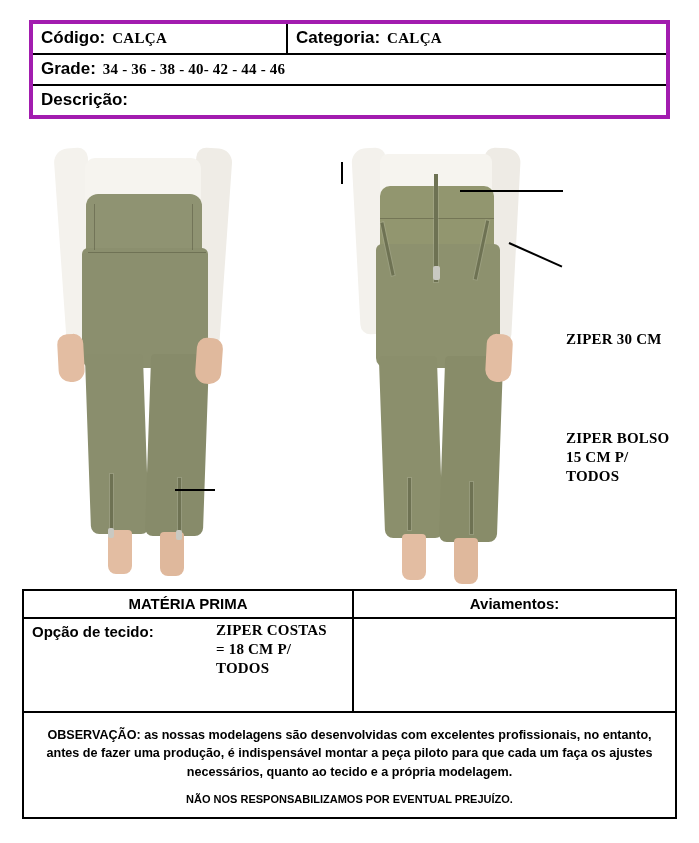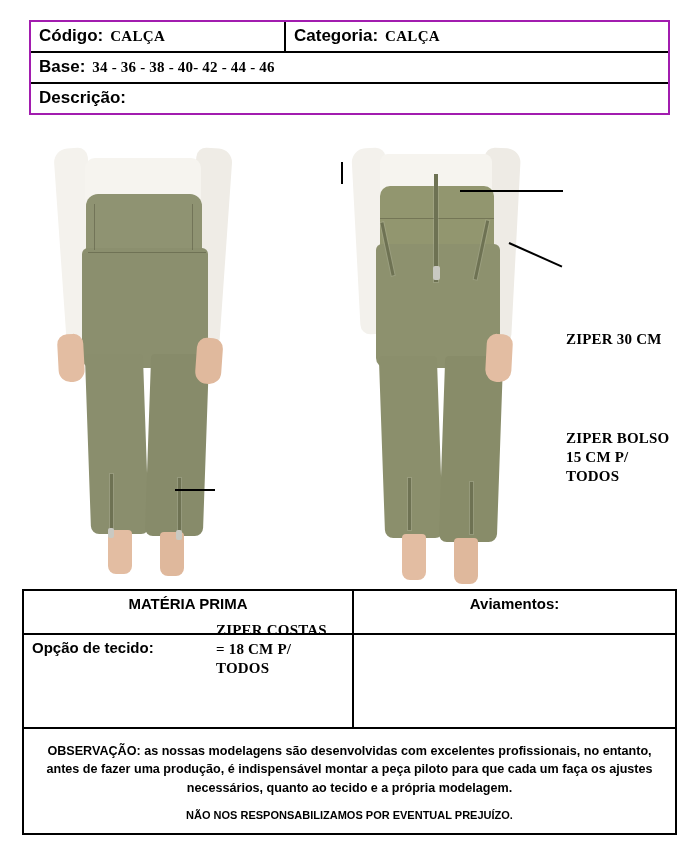--- a/index.html
+++ b/index.html
@@ -21,21 +21,21 @@
     width: 699px;
     height: 843px;
   }
 
   
   .spec-table {
     position: absolute;
     left: 29px;
     top: 20px;
     width: 641px;
-    border: 2px solid #a21caf;
+    border: 4px solid #a21caf;
     box-sizing: border-box;
   }
   .spec-row {
     display: flex;
     border-bottom: 2px solid #000;
     box-sizing: border-box;
   }
   .spec-row:last-child { border-bottom: none; }
   .spec-cell {
     padding: 4px 8px 5px 8px;
@@ -224,21 +224,21 @@
     box-sizing: border-box;
     padding: 4px 8px;
   }
   .bt-cell.l { width: 330px; border-right: 2px solid #000; }
   .bt-cell.r { flex: 1; }
   .bt-head {
     text-align: center;
     font-size: 15px;
     font-weight: bold;
     padding-top: 4px;
-    padding-bottom: 21px;
+    padding-bottom: 5px;
   }
   .bt-sub {
     font-size: 15px;
     font-weight: bold;
     min-height: 92px;
   }
   .obs-cell {
     padding: 9px 14px 12px 14px;
     text-align: center;
   }
@@ -271,21 +271,21 @@
         <span class="spec-value">CALÇA</span>
       </div>
       <div class="spec-cell right">
         <span class="spec-label">Categoria:</span>
         <span class="spec-value">CALÇA</span>
       </div>
     </div>
 
     <div class="spec-row">
       <div class="spec-cell full">
-        <span class="spec-label">Base:</span>
+        <span class="spec-label">Grade:</span>
         <span class="spec-value wide">34 - 36 - 38 - 40- 42 - 44 - 46</span>
       </div>
     </div>
 
 
     <div class="spec-row">
       <div class="spec-cell full">
         <span class="spec-label">Descrição:</span>
         <span class="spec-value"></span>
       </div>

